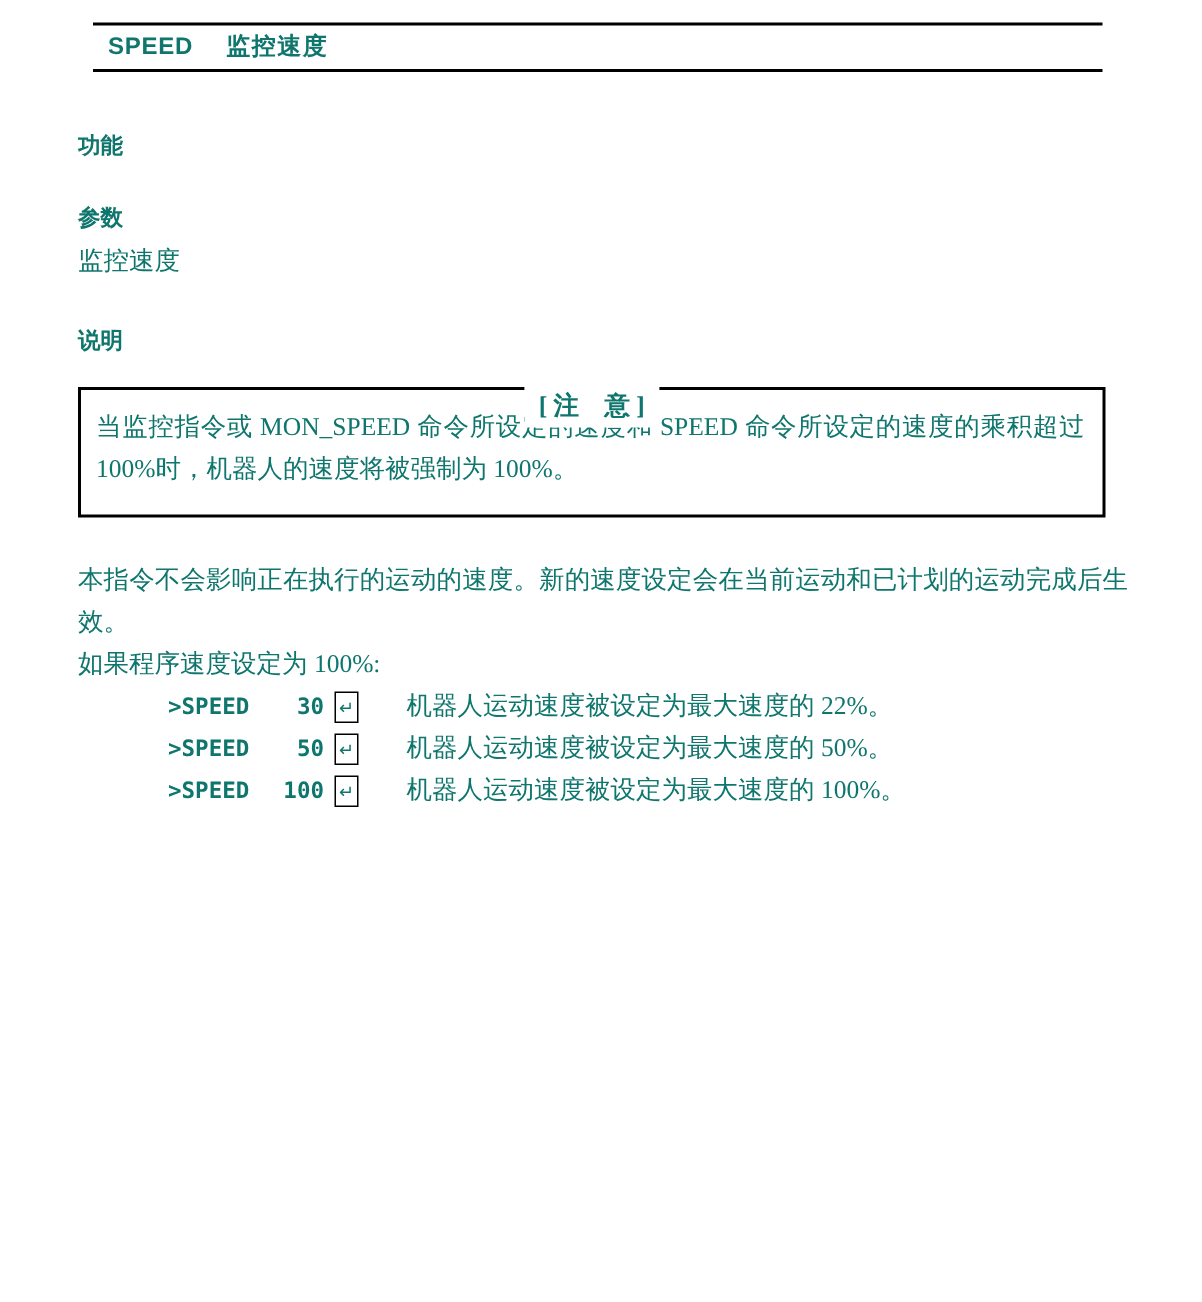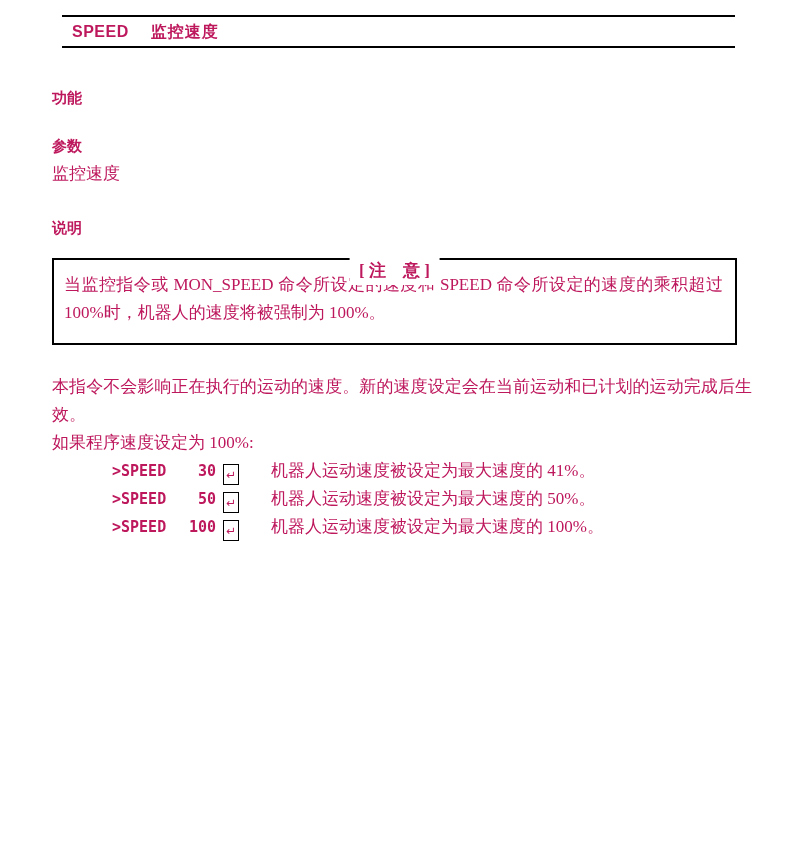--- a/index.html
+++ b/index.html
@@ -5,21 +5,21 @@
   html, body {
     margin: 0;
     padding: 0;
     background: #ffffff;
   }
   .page {
     position: relative;
     width: 801px;
     height: 868px;
     background: #ffffff;
-    color: #be185d;
+    color: #0f766e;
     font-family: "Liberation Serif", "DejaVu Serif", serif;
     font-size: 17px;
     line-height: 28px;
     box-sizing: border-box;
     padding: 15px 49px 0 52px;
     overflow: hidden;
   }
 
   
   .cmd-header {
@@ -88,21 +88,21 @@
     line-height: 28px;
   }
 
   .standalone-1 { margin-top: 30px; }
   .standalone-2 { margin-top: 28px; }
 
   
   .example-rows { margin-top: 0; }
   .ex-row {
     display: flex;
-    align-items: flex-end;
+    align-items: flex-start;
     height: 28px;
     padding-left: 60px;
   }
   .ex-cmd {
     font-family: "DejaVu Sans Mono", "Liberation Mono", monospace;
     font-weight: bold;
     font-size: 15px;
     width: 70px;
     flex: 0 0 auto;
   }
@@ -159,21 +159,21 @@
 
   <p class="para standalone-2">本指令不会影响正在执行的运动的速度。新的速度设定会在当前运动和已计划的运动完成后生效。</p>
 
   <p class="body-line">如果程序速度设定为 100%:</p>
 
   <div class="example-rows">
     <div class="ex-row">
       <span class="ex-cmd">&gt;SPEED</span>
       <span class="ex-val">30</span>
       <span class="enter-key">↵</span>
-      <span class="ex-result">机器人运动速度被设定为最大速度的 41%。</span>
+      <span class="ex-result">机器人运动速度被设定为最大速度的 22%。</span>
     </div>
     <div class="ex-row">
       <span class="ex-cmd">&gt;SPEED</span>
       <span class="ex-val">50</span>
       <span class="enter-key">↵</span>
       <span class="ex-result">机器人运动速度被设定为最大速度的 50%。</span>
     </div>
     <div class="ex-row">
       <span class="ex-cmd">&gt;SPEED</span>
       <span class="ex-val">100</span>

